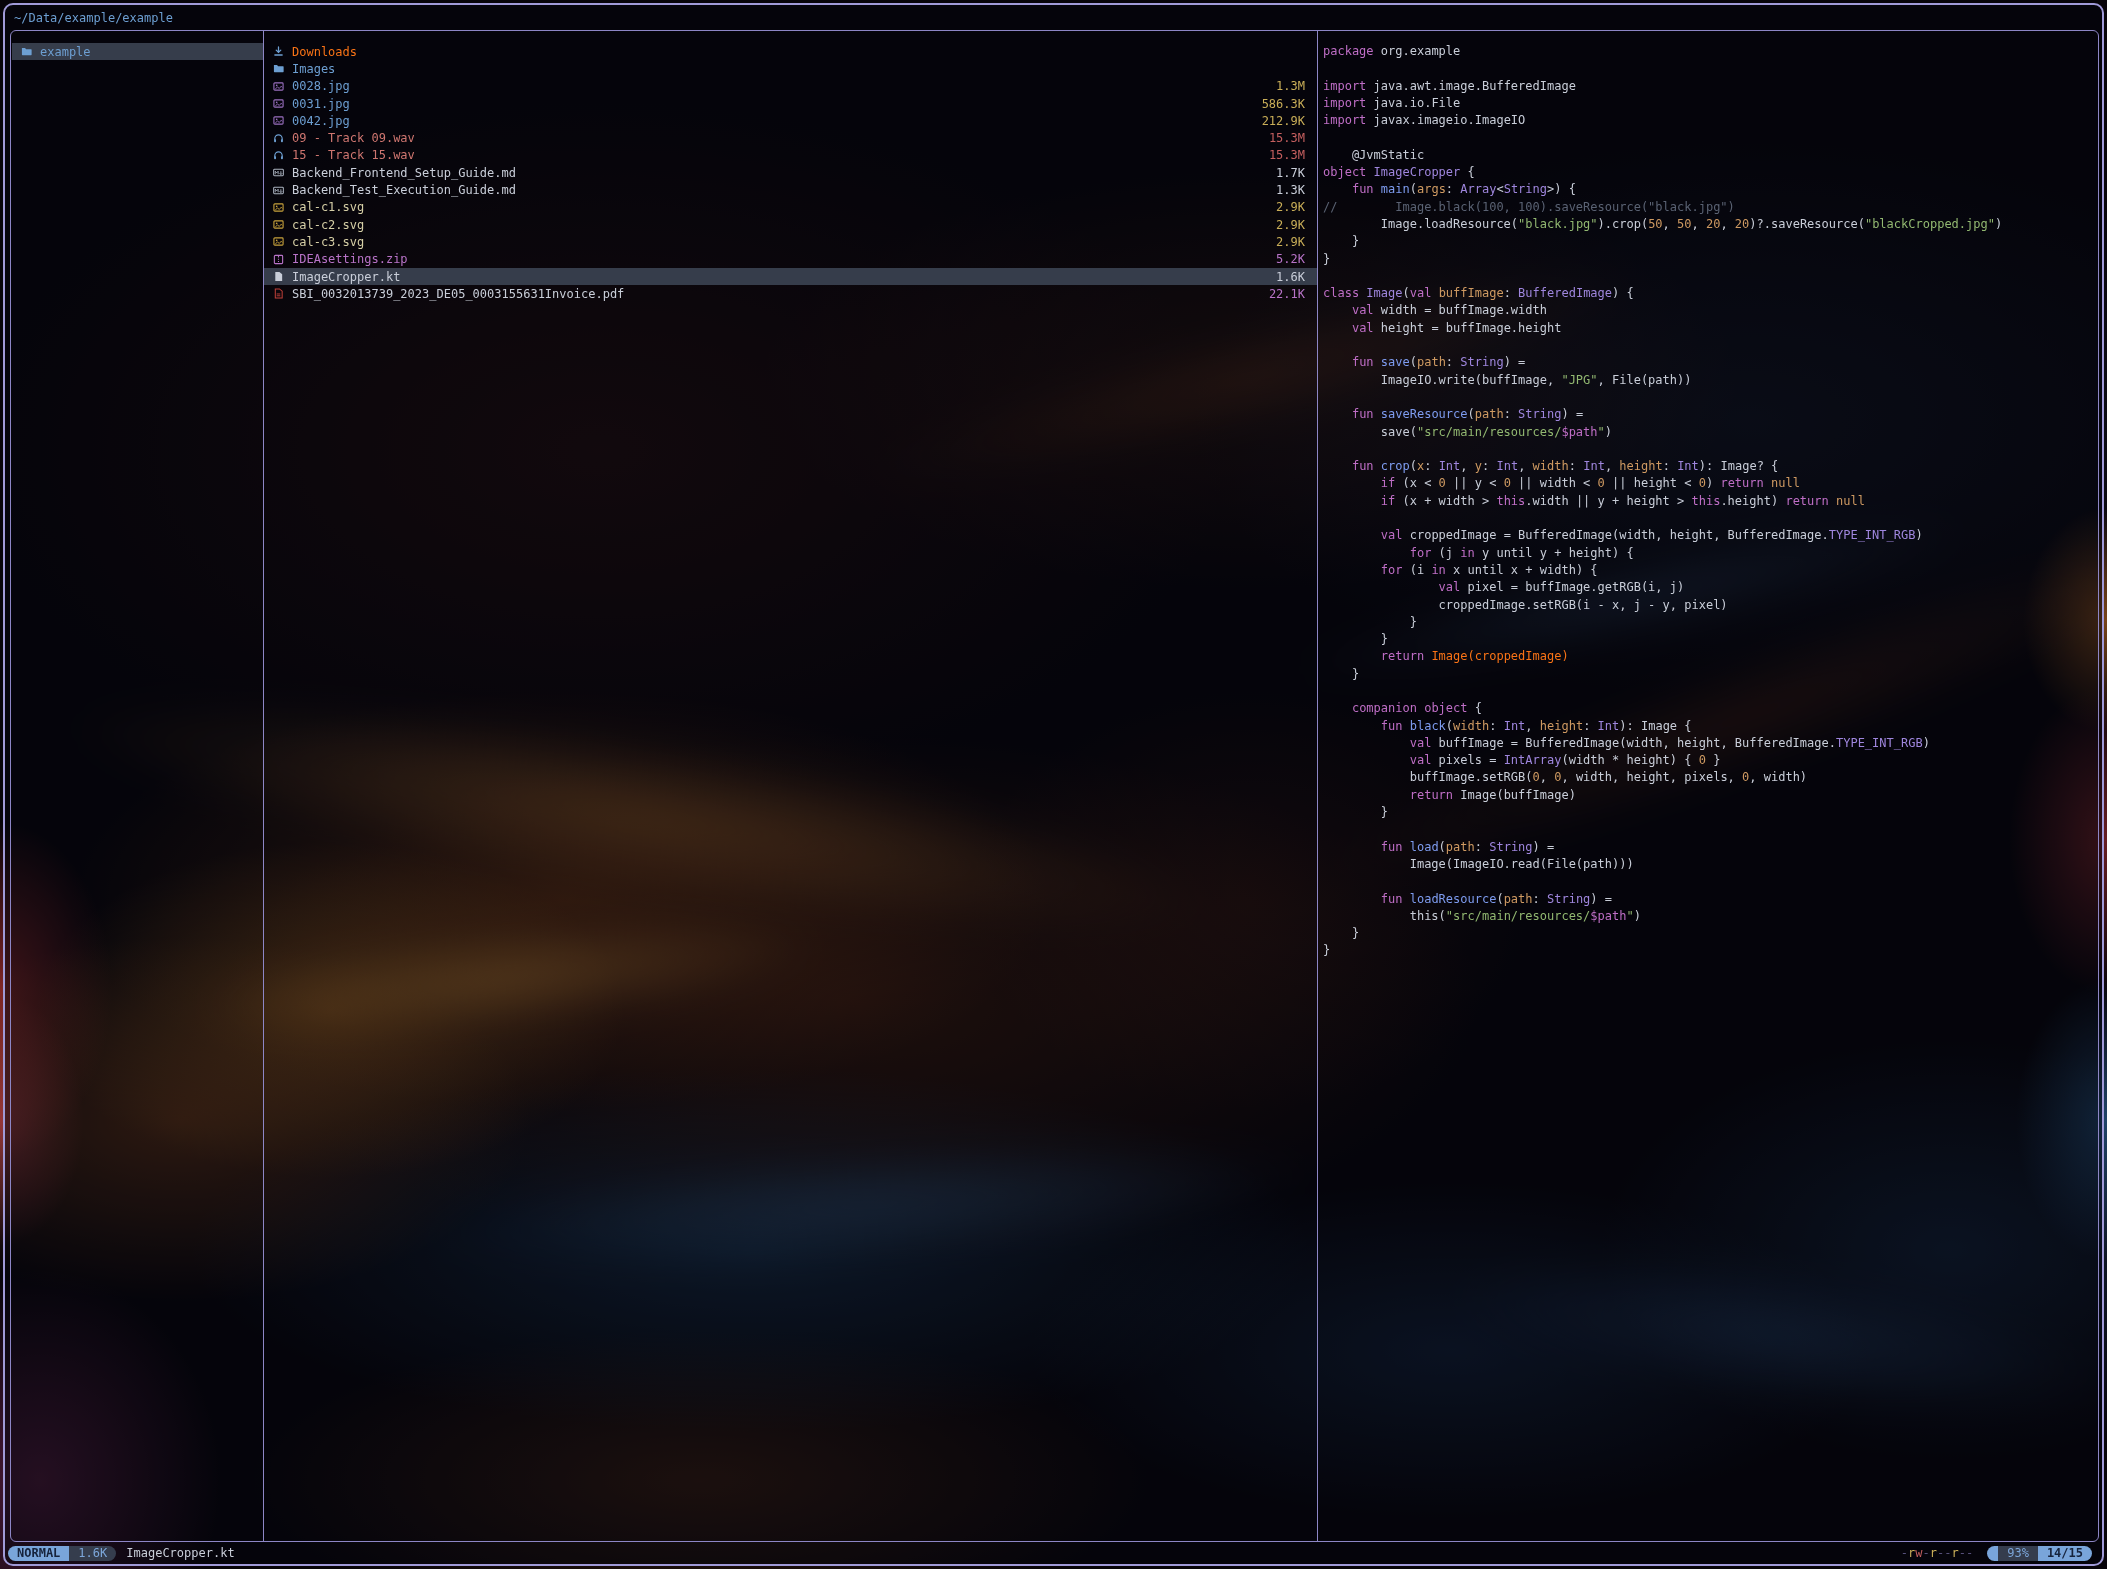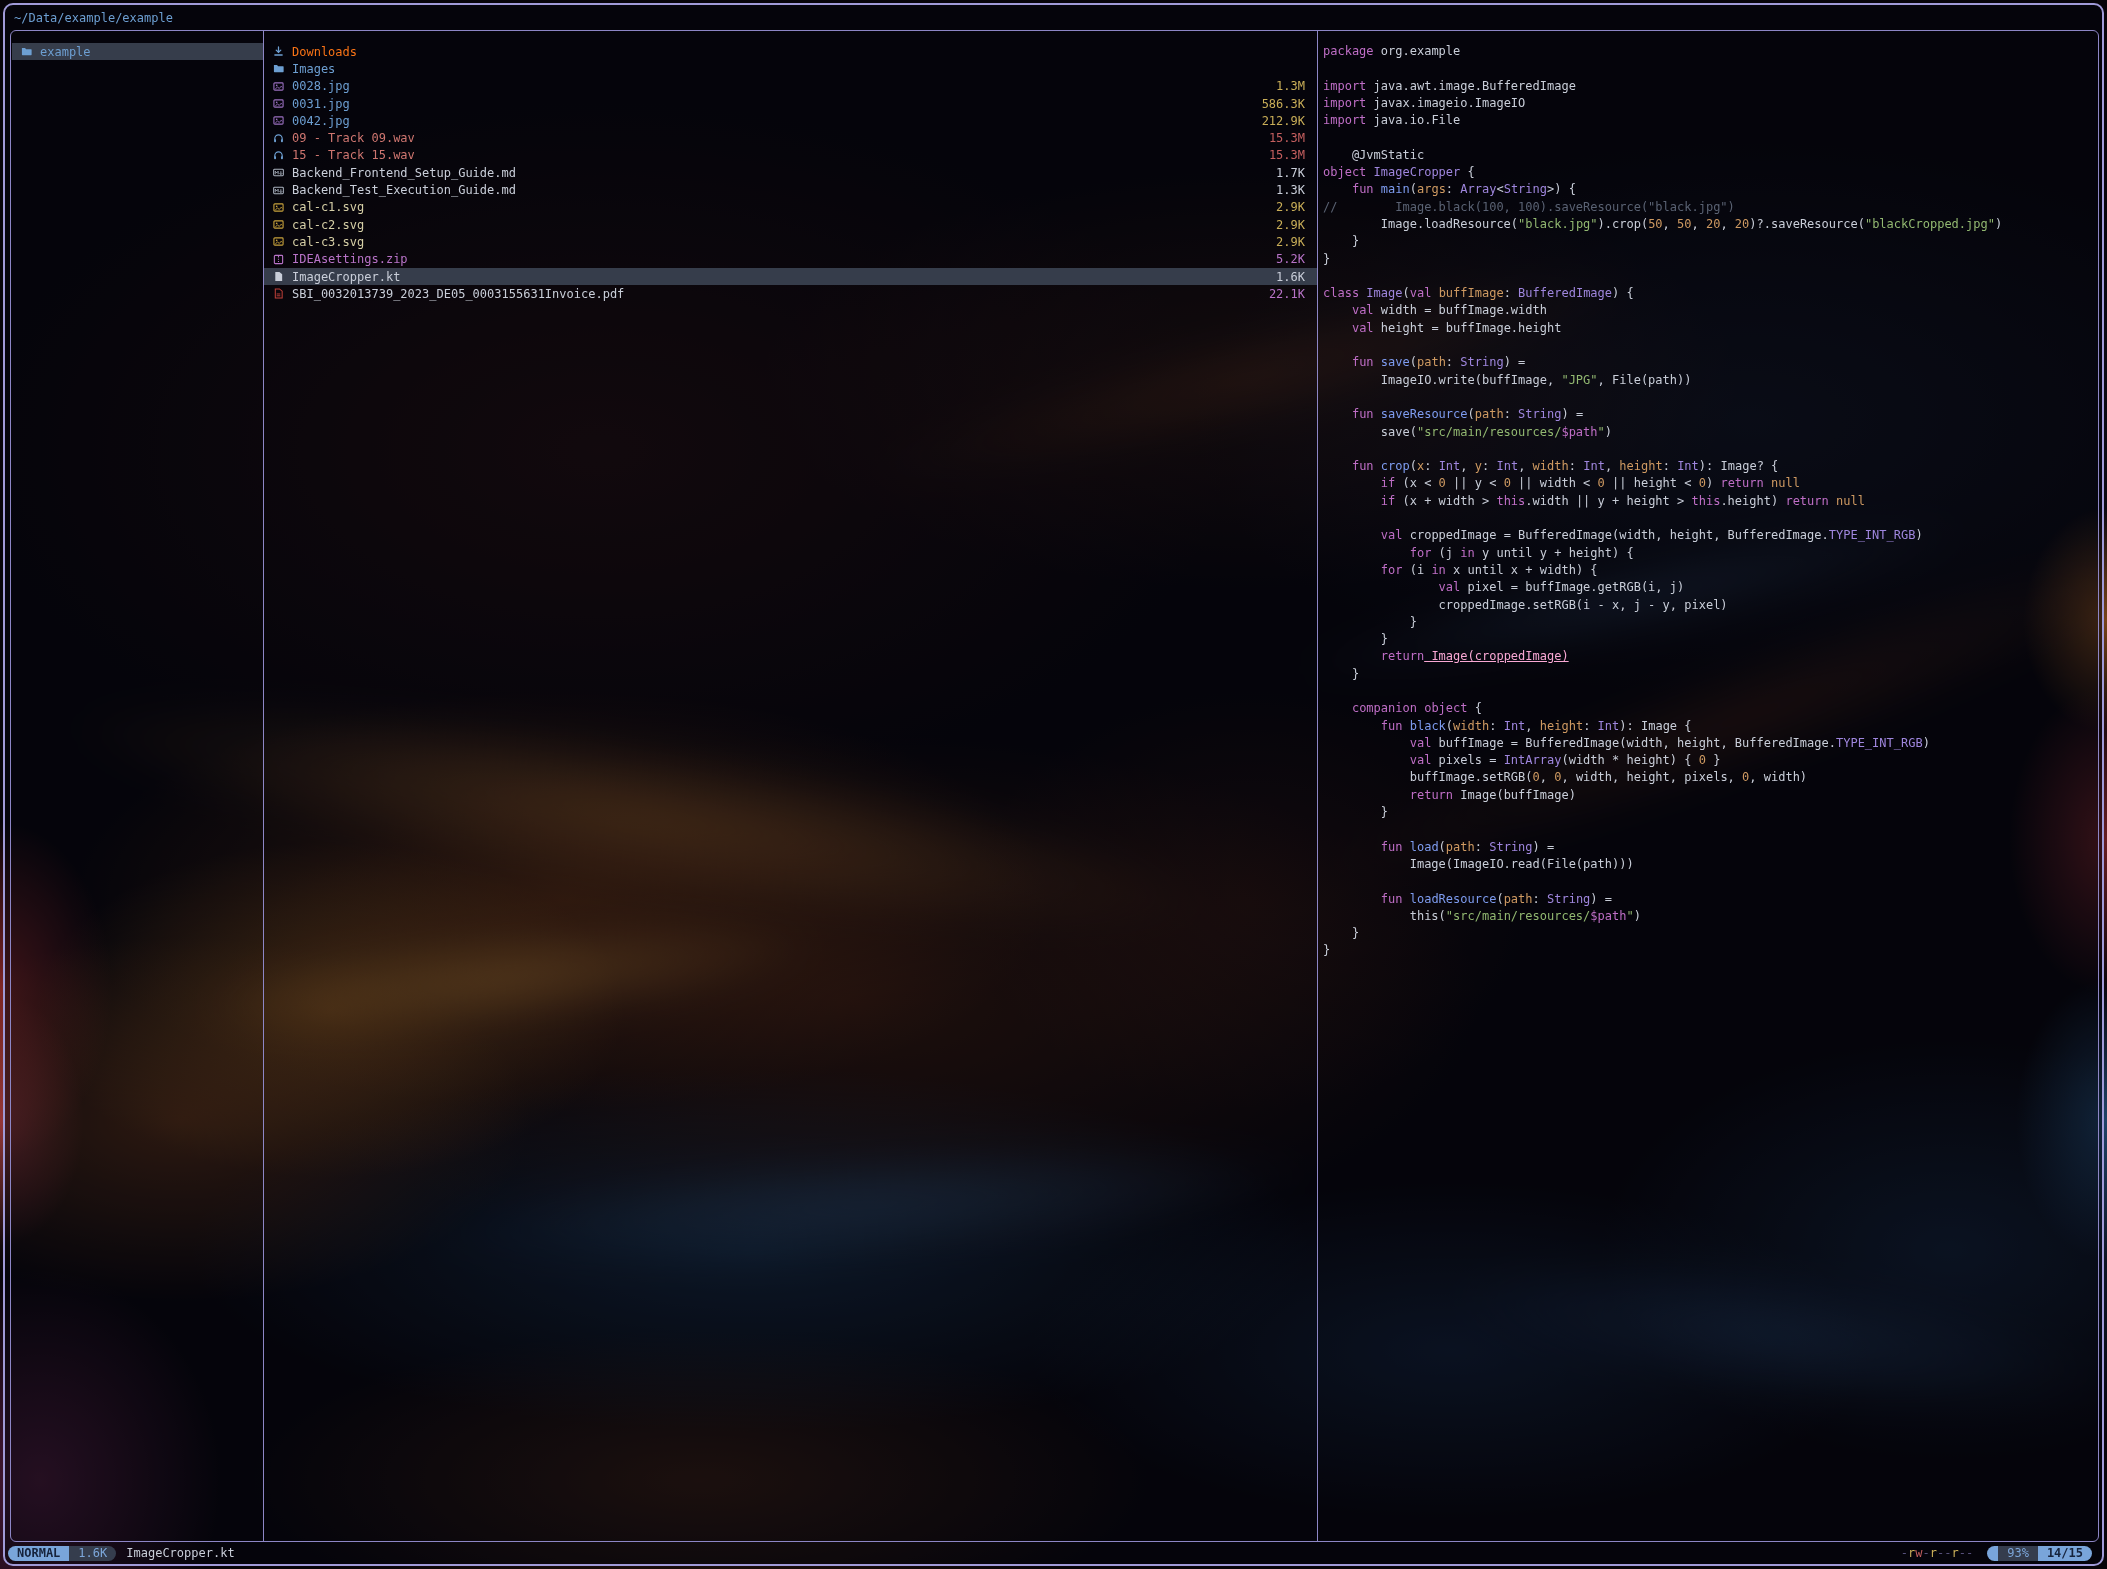--- a/index.html
+++ b/index.html
@@ -182,22 +182,22 @@
             </svg></span><span class="fname" style="color: rgb(201, 206, 217);">ImageCropper.kt</span><span class="fsize" style="color: rgb(201, 206, 217);">1.6K</span></div>
         <div class="row"><span class="fic" style="color: rgb(194, 65, 58);"><svg viewBox="0 0 12 12">
               <path d="M2.5 1h4.5L10 3.5V11H2.5z" fill="none" stroke="currentColor" stroke-width="1.1"></path>
               <path d="M4 6.5h4M4 8.5h4" stroke="currentColor" stroke-width="1"></path>
             </svg></span><span class="fname" style="color: rgb(201, 206, 217);">SBI_0032013739_2023_DE05_0003155631Invoice.pdf</span><span class="fsize" style="color: rgb(184, 115, 200);">22.1K</span></div>
       </div>
     <div class="pane-list preview-pane" id="codePane">
         <div class="cl"><span style="color: rgb(191, 110, 198);">package</span><span style="color: rgb(201, 206, 217);"> org.example</span></div>
         <div class="cl">&nbsp;</div>
         <div class="cl"><span style="color: rgb(191, 110, 198);">import</span><span style="color: rgb(201, 206, 217);"> java.awt.image.BufferedImage</span></div>
+        <div class="cl"><span style="color: rgb(191, 110, 198);">import</span><span style="color: rgb(201, 206, 217);"> java.io.File</span></div>
         <div class="cl"><span style="color: rgb(191, 110, 198);">import</span><span style="color: rgb(201, 206, 217);"> javax.imageio.ImageIO</span></div>
-        <div class="cl"><span style="color: rgb(191, 110, 198);">import</span><span style="color: rgb(201, 206, 217);"> java.io.File</span></div>
         <div class="cl">&nbsp;</div>
         <div class="cl"><span style="color: rgb(201, 206, 217);">    @JvmStatic</span></div>
         <div class="cl"><span style="color: rgb(191, 110, 198);">object</span><span style="color: rgb(159, 134, 222);"> ImageCropper</span><span style="color: rgb(201, 206, 217);"> {</span></div>
         <div class="cl"><span style="color: rgb(201, 206, 217);">    </span><span style="color: rgb(191, 110, 198);">fun</span><span style="color: rgb(126, 156, 240);"> main</span><span style="color: rgb(201, 206, 217);">(</span><span style="color: rgb(207, 154, 98);">args</span><span style="color: rgb(201, 206, 217);">: </span><span style="color: rgb(159, 134, 222);">Array</span><span style="color: rgb(201, 206, 217);">&lt;</span><span style="color: rgb(159, 134, 222);">String</span><span style="color: rgb(201, 206, 217);">&gt;) {</span></div>
         <div class="cl"><span style="color: rgb(90, 98, 115);">//        Image.black(100, 100).saveResource("black.jpg")</span></div>
         <div class="cl"><span style="color: rgb(201, 206, 217);">        Image.loadResource(</span><span style="color: rgb(146, 184, 113);">"black.jpg"</span><span style="color: rgb(201, 206, 217);">).crop(</span><span style="color: rgb(207, 154, 98);">50</span><span style="color: rgb(201, 206, 217);">, </span><span style="color: rgb(207, 154, 98);">50</span><span style="color: rgb(201, 206, 217);">, </span><span style="color: rgb(207, 154, 98);">20</span><span style="color: rgb(201, 206, 217);">, </span><span style="color: rgb(207, 154, 98);">20</span><span style="color: rgb(201, 206, 217);">)?.saveResource(</span><span style="color: rgb(146, 184, 113);">"blackCropped.jpg"</span><span style="color: rgb(201, 206, 217);">)</span></div>
         <div class="cl"><span style="color: rgb(201, 206, 217);">    }</span></div>
         <div class="cl"><span style="color: rgb(201, 206, 217);">}</span></div>
         <div class="cl">&nbsp;</div>
         <div class="cl"><span style="color: rgb(191, 110, 198);">class</span><span style="color: rgb(159, 134, 222);"> Image</span><span style="color: rgb(201, 206, 217);">(</span><span style="color: rgb(191, 110, 198);">val</span><span style="color: rgb(207, 154, 98);"> buffImage</span><span style="color: rgb(201, 206, 217);">: </span><span style="color: rgb(159, 134, 222);">BufferedImage</span><span style="color: rgb(201, 206, 217);">) {</span></div>
@@ -214,21 +214,21 @@
         <div class="cl"><span style="color: rgb(201, 206, 217);">        </span><span style="color: rgb(191, 110, 198);">if</span><span style="color: rgb(201, 206, 217);"> (x &lt; </span><span style="color: rgb(207, 154, 98);">0</span><span style="color: rgb(201, 206, 217);"> || y &lt; </span><span style="color: rgb(207, 154, 98);">0</span><span style="color: rgb(201, 206, 217);"> || width &lt; </span><span style="color: rgb(207, 154, 98);">0</span><span style="color: rgb(201, 206, 217);"> || height &lt; </span><span style="color: rgb(207, 154, 98);">0</span><span style="color: rgb(201, 206, 217);">) </span><span style="color: rgb(191, 110, 198);">return</span><span style="color: rgb(207, 154, 98);"> null</span></div>
         <div class="cl"><span style="color: rgb(201, 206, 217);">        </span><span style="color: rgb(191, 110, 198);">if</span><span style="color: rgb(201, 206, 217);"> (x + width &gt; </span><span style="color: rgb(191, 110, 198);">this</span><span style="color: rgb(201, 206, 217);">.width || y + height &gt; </span><span style="color: rgb(191, 110, 198);">this</span><span style="color: rgb(201, 206, 217);">.height) </span><span style="color: rgb(191, 110, 198);">return</span><span style="color: rgb(207, 154, 98);"> null</span></div>
         <div class="cl">&nbsp;</div>
         <div class="cl"><span style="color: rgb(201, 206, 217);">        </span><span style="color: rgb(191, 110, 198);">val</span><span style="color: rgb(201, 206, 217);"> croppedImage = BufferedImage(width, height, BufferedImage.</span><span style="color: rgb(159, 134, 222);">TYPE_INT_RGB</span><span style="color: rgb(201, 206, 217);">)</span></div>
         <div class="cl"><span style="color: rgb(201, 206, 217);">            </span><span style="color: rgb(191, 110, 198);">for</span><span style="color: rgb(201, 206, 217);"> (j </span><span style="color: rgb(191, 110, 198);">in</span><span style="color: rgb(201, 206, 217);"> y until y + height) {</span></div>
         <div class="cl"><span style="color: rgb(201, 206, 217);">        </span><span style="color: rgb(191, 110, 198);">for</span><span style="color: rgb(201, 206, 217);"> (i </span><span style="color: rgb(191, 110, 198);">in</span><span style="color: rgb(201, 206, 217);"> x until x + width) {</span></div>
         <div class="cl"><span style="color: rgb(201, 206, 217);">                </span><span style="color: rgb(191, 110, 198);">val</span><span style="color: rgb(201, 206, 217);"> pixel = buffImage.getRGB(i, j)</span></div>
         <div class="cl"><span style="color: rgb(201, 206, 217);">                croppedImage.setRGB(i - x, j - y, pixel)</span></div>
         <div class="cl"><span style="color: rgb(201, 206, 217);">            }</span></div>
         <div class="cl"><span style="color: rgb(201, 206, 217);">        }</span></div>
-        <div class="cl"><span style="color: rgb(201, 206, 217);">        </span><span style="color: rgb(191, 110, 198);">return</span><span style="color: #f9a8d4; text-decoration: underline;"> Image(croppedImage)</span></div>
+        <div class="cl"><span style="color: rgb(201, 206, 217);">        </span><span style="color: rgb(191, 110, 198);">return</span><span style="color: #f97316;"> Image(croppedImage)</span></div>
         <div class="cl"><span style="color: rgb(201, 206, 217);">    }</span></div>
         <div class="cl">&nbsp;</div>
         <div class="cl"><span style="color: rgb(201, 206, 217);">    </span><span style="color: rgb(191, 110, 198);">companion object</span><span style="color: rgb(201, 206, 217);"> {</span></div>
         <div class="cl"><span style="color: rgb(201, 206, 217);">        </span><span style="color: rgb(191, 110, 198);">fun</span><span style="color: rgb(126, 156, 240);"> black</span><span style="color: rgb(201, 206, 217);">(</span><span style="color: rgb(207, 154, 98);">width</span><span style="color: rgb(201, 206, 217);">: </span><span style="color: rgb(159, 134, 222);">Int</span><span style="color: rgb(201, 206, 217);">, </span><span style="color: rgb(207, 154, 98);">height</span><span style="color: rgb(201, 206, 217);">: </span><span style="color: rgb(159, 134, 222);">Int</span><span style="color: rgb(201, 206, 217);">): Image {</span></div>
         <div class="cl"><span style="color: rgb(201, 206, 217);">            </span><span style="color: rgb(191, 110, 198);">val</span><span style="color: rgb(201, 206, 217);"> buffImage = BufferedImage(width, height, BufferedImage.</span><span style="color: rgb(159, 134, 222);">TYPE_INT_RGB</span><span style="color: rgb(201, 206, 217);">)</span></div>
         <div class="cl"><span style="color: rgb(201, 206, 217);">            </span><span style="color: rgb(191, 110, 198);">val</span><span style="color: rgb(201, 206, 217);"> pixels = </span><span style="color: rgb(159, 134, 222);">IntArray</span><span style="color: rgb(201, 206, 217);">(width * height) { </span><span style="color: rgb(207, 154, 98);">0</span><span style="color: rgb(201, 206, 217);"> }</span></div>
         <div class="cl"><span style="color: rgb(201, 206, 217);">            buffImage.setRGB(</span><span style="color: rgb(207, 154, 98);">0</span><span style="color: rgb(201, 206, 217);">, </span><span style="color: rgb(207, 154, 98);">0</span><span style="color: rgb(201, 206, 217);">, width, height, pixels, </span><span style="color: rgb(207, 154, 98);">0</span><span style="color: rgb(201, 206, 217);">, width)</span></div>
         <div class="cl"><span style="color: rgb(201, 206, 217);">            </span><span style="color: rgb(191, 110, 198);">return</span><span style="color: rgb(201, 206, 217);"> Image(buffImage)</span></div>
         <div class="cl"><span style="color: rgb(201, 206, 217);">        }</span></div>
         <div class="cl">&nbsp;</div>

